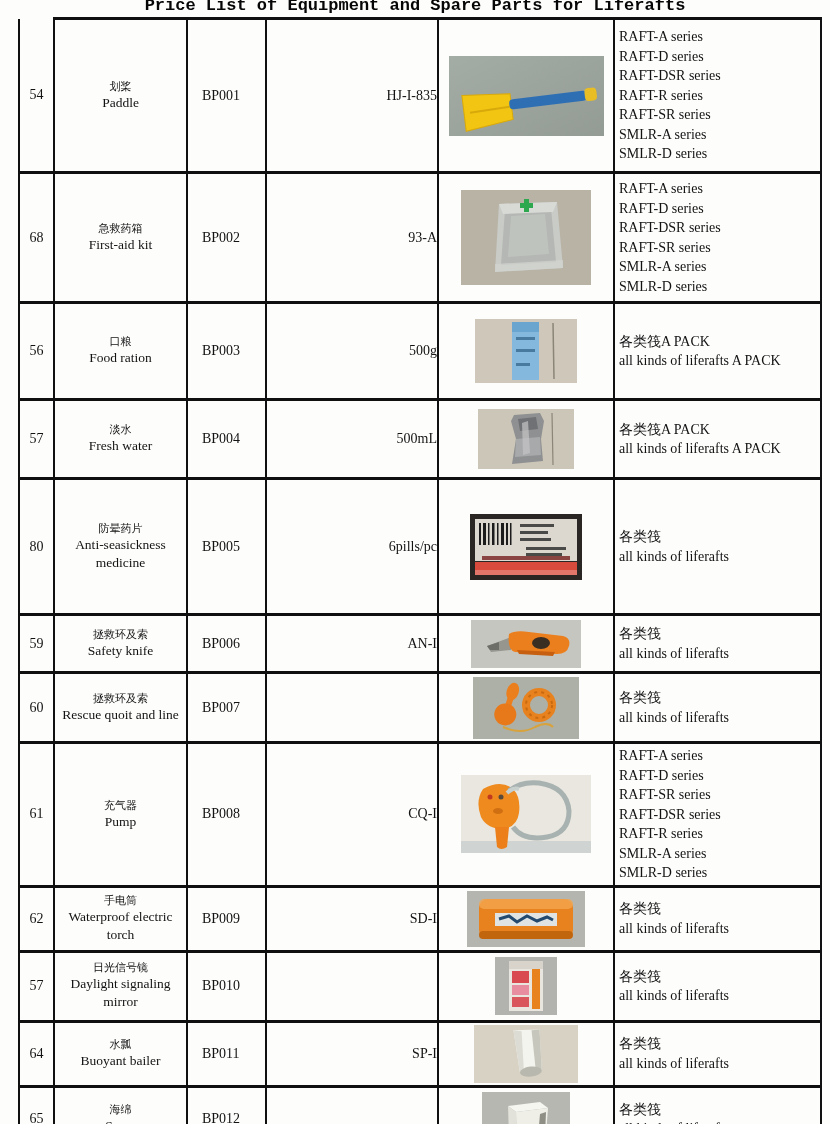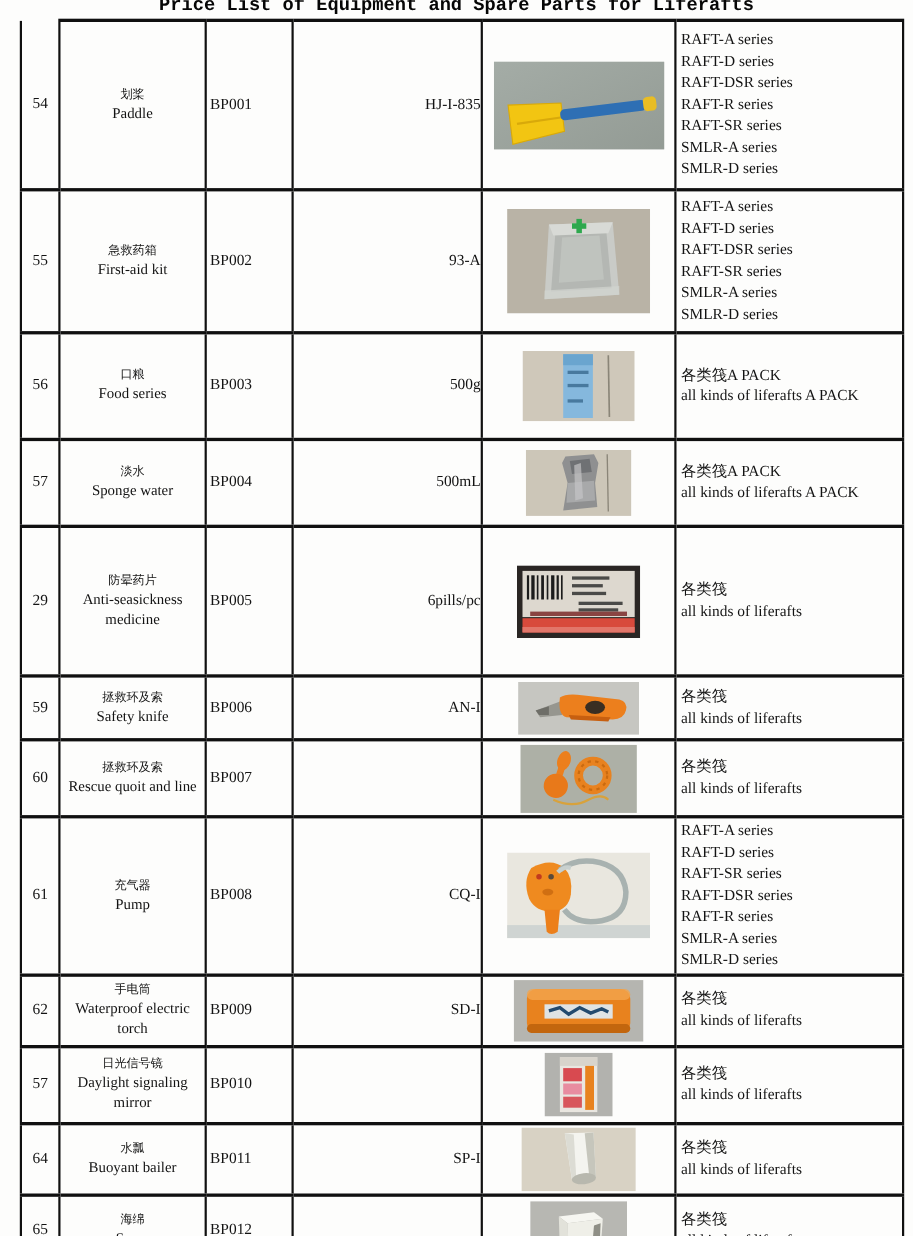--- a/index.html
+++ b/index.html
@@ -23,21 +23,21 @@
   td{
     border:2px solid #101010;
     border-top-width:3px;border-bottom-width:3px;
     vertical-align:middle;padding:0;font-size:14px;color:#131313;
     overflow:hidden;
   }
   tr:first-child td.cell-no{border-top:none;}
   td.cell-no{text-align:center;}
   td.cell-name{text-align:center;line-height:1.35;font-size:13.5px;padding:1px 2px;}
   .name-cn{font-size:11px;}
-  td.cell-code{text-align:left;padding-left:3px;}
+  td.cell-code{text-align:left;padding-left:14px;}
   td.cell-spec{text-align:right;padding-left:4px;}
   td.cell-photo{text-align:center;}
   td.cell-photo .ph{display:inline-block;vertical-align:middle;line-height:0;}
   td.cell-series{text-align:left;padding:2px 2px 2px 4px;}
   .series-line{line-height:19.5px;font-size:14px;white-space:nowrap;}
   svg{display:block;}
 </style>
 </head>
 <body>
 
@@ -81,21 +81,21 @@
           <div class="series-line">RAFT-A series</div>
           <div class="series-line">RAFT-D series</div>
           <div class="series-line">RAFT-DSR series</div>
           <div class="series-line">RAFT-R series</div>
           <div class="series-line">RAFT-SR series</div>
           <div class="series-line">SMLR-A series</div>
           <div class="series-line">SMLR-D series</div>
         </td>
       </tr>
       <tr style="height: 130px;">
-        <td class="cell-no"><span>55</span></td>
+        <td class="cell-no"><span>68</span></td>
         <td class="cell-name">
           <div class="name-cn">急救药箱</div>
           <div class="name-en">First-aid kit</div>
         </td>
         <td class="cell-code"><span>BP002</span></td>
         <td class="cell-spec"><span>93-A</span></td>
         <td class="cell-photo"><span class="ph"><svg width="130" height="95" xmlns="http://www.w3.org/2000/svg">
    <rect width="130" height="95" fill="#b9b3a6"></rect>
    <path d="M38 14 L96 12 L102 78 L34 82 Z" fill="#c9cbc7"></path>
    <path d="M44 20 L90 18 L95 72 L40 75 Z" fill="#b4b7b3"></path>
@@ -111,21 +111,21 @@
           <div class="series-line">RAFT-DSR series</div>
           <div class="series-line">RAFT-SR series</div>
           <div class="series-line">SMLR-A series</div>
           <div class="series-line">SMLR-D series</div>
         </td>
       </tr>
       <tr style="height: 97px;">
         <td class="cell-no"><span>56</span></td>
         <td class="cell-name">
           <div class="name-cn">口粮</div>
-          <div class="name-en">Food series</div>
+          <div class="name-en">Food ration</div>
         </td>
         <td class="cell-code"><span>BP003</span></td>
         <td class="cell-spec"><span>500g</span></td>
         <td class="cell-photo"><span class="ph"><svg width="102" height="64" xmlns="http://www.w3.org/2000/svg">
    <rect width="102" height="64" fill="#cfc8ba"></rect>
    <rect x="37" y="3" width="27" height="58" fill="#85b8dd"></rect>
    <rect x="37" y="3" width="27" height="10" fill="#6aa5cf"></rect>
    <rect x="41" y="18" width="19" height="3" fill="#48799e"></rect>
    <rect x="41" y="30" width="19" height="3" fill="#48799e"></rect>
    <rect x="41" y="44" width="14" height="3" fill="#48799e"></rect>
@@ -133,39 +133,39 @@
             </svg></span></td>
         <td class="cell-series">
           <div class="series-line">各类筏A PACK</div>
           <div class="series-line">all kinds of liferafts A PACK</div>
         </td>
       </tr>
       <tr style="height: 79px;">
         <td class="cell-no"><span>57</span></td>
         <td class="cell-name">
           <div class="name-cn">淡水</div>
-          <div class="name-en">Sponge water</div>
+          <div class="name-en">Fresh water</div>
         </td>
         <td class="cell-code"><span>BP004</span></td>
         <td class="cell-spec"><span>500mL</span></td>
         <td class="cell-photo"><span class="ph"><svg width="96" height="60" xmlns="http://www.w3.org/2000/svg">
    <rect width="96" height="60" fill="#ccc6b8"></rect>
    <path d="M36 6 L62 4 L66 12 L63 30 L65 52 L34 55 L38 30 L33 12 Z" fill="#8f9091"></path>
    <path d="M40 10 L58 8 L60 20 L42 22 Z" fill="#6f7174"></path>
    <path d="M38 30 L62 28 L63 46 L37 48 Z" fill="#a8a9aa"></path>
    <path d="M44 14 L50 12 L52 44 L45 46 Z" fill="#c4c5c6" opacity=".7"></path>
    <line x1="74" y1="4" x2="75" y2="56" stroke="#8a8578" stroke-width="1.2"></line>
             </svg></span></td>
         <td class="cell-series">
           <div class="series-line">各类筏A PACK</div>
           <div class="series-line">all kinds of liferafts A PACK</div>
         </td>
       </tr>
       <tr style="height: 136px;">
-        <td class="cell-no"><span>29</span></td>
+        <td class="cell-no"><span>80</span></td>
         <td class="cell-name">
           <div class="name-cn">防晕药片</div>
           <div class="name-en">Anti-seasickness medicine</div>
         </td>
         <td class="cell-code"><span>BP005</span></td>
         <td class="cell-spec"><span>6pills/pc</span></td>
         <td class="cell-photo"><span class="ph"><svg width="112" height="66" xmlns="http://www.w3.org/2000/svg">
    <rect width="112" height="66" fill="#2a2624"></rect>
    <rect x="5" y="5" width="102" height="42" fill="#ddd8cf"></rect>
    <g fill="#1c1c1c">

